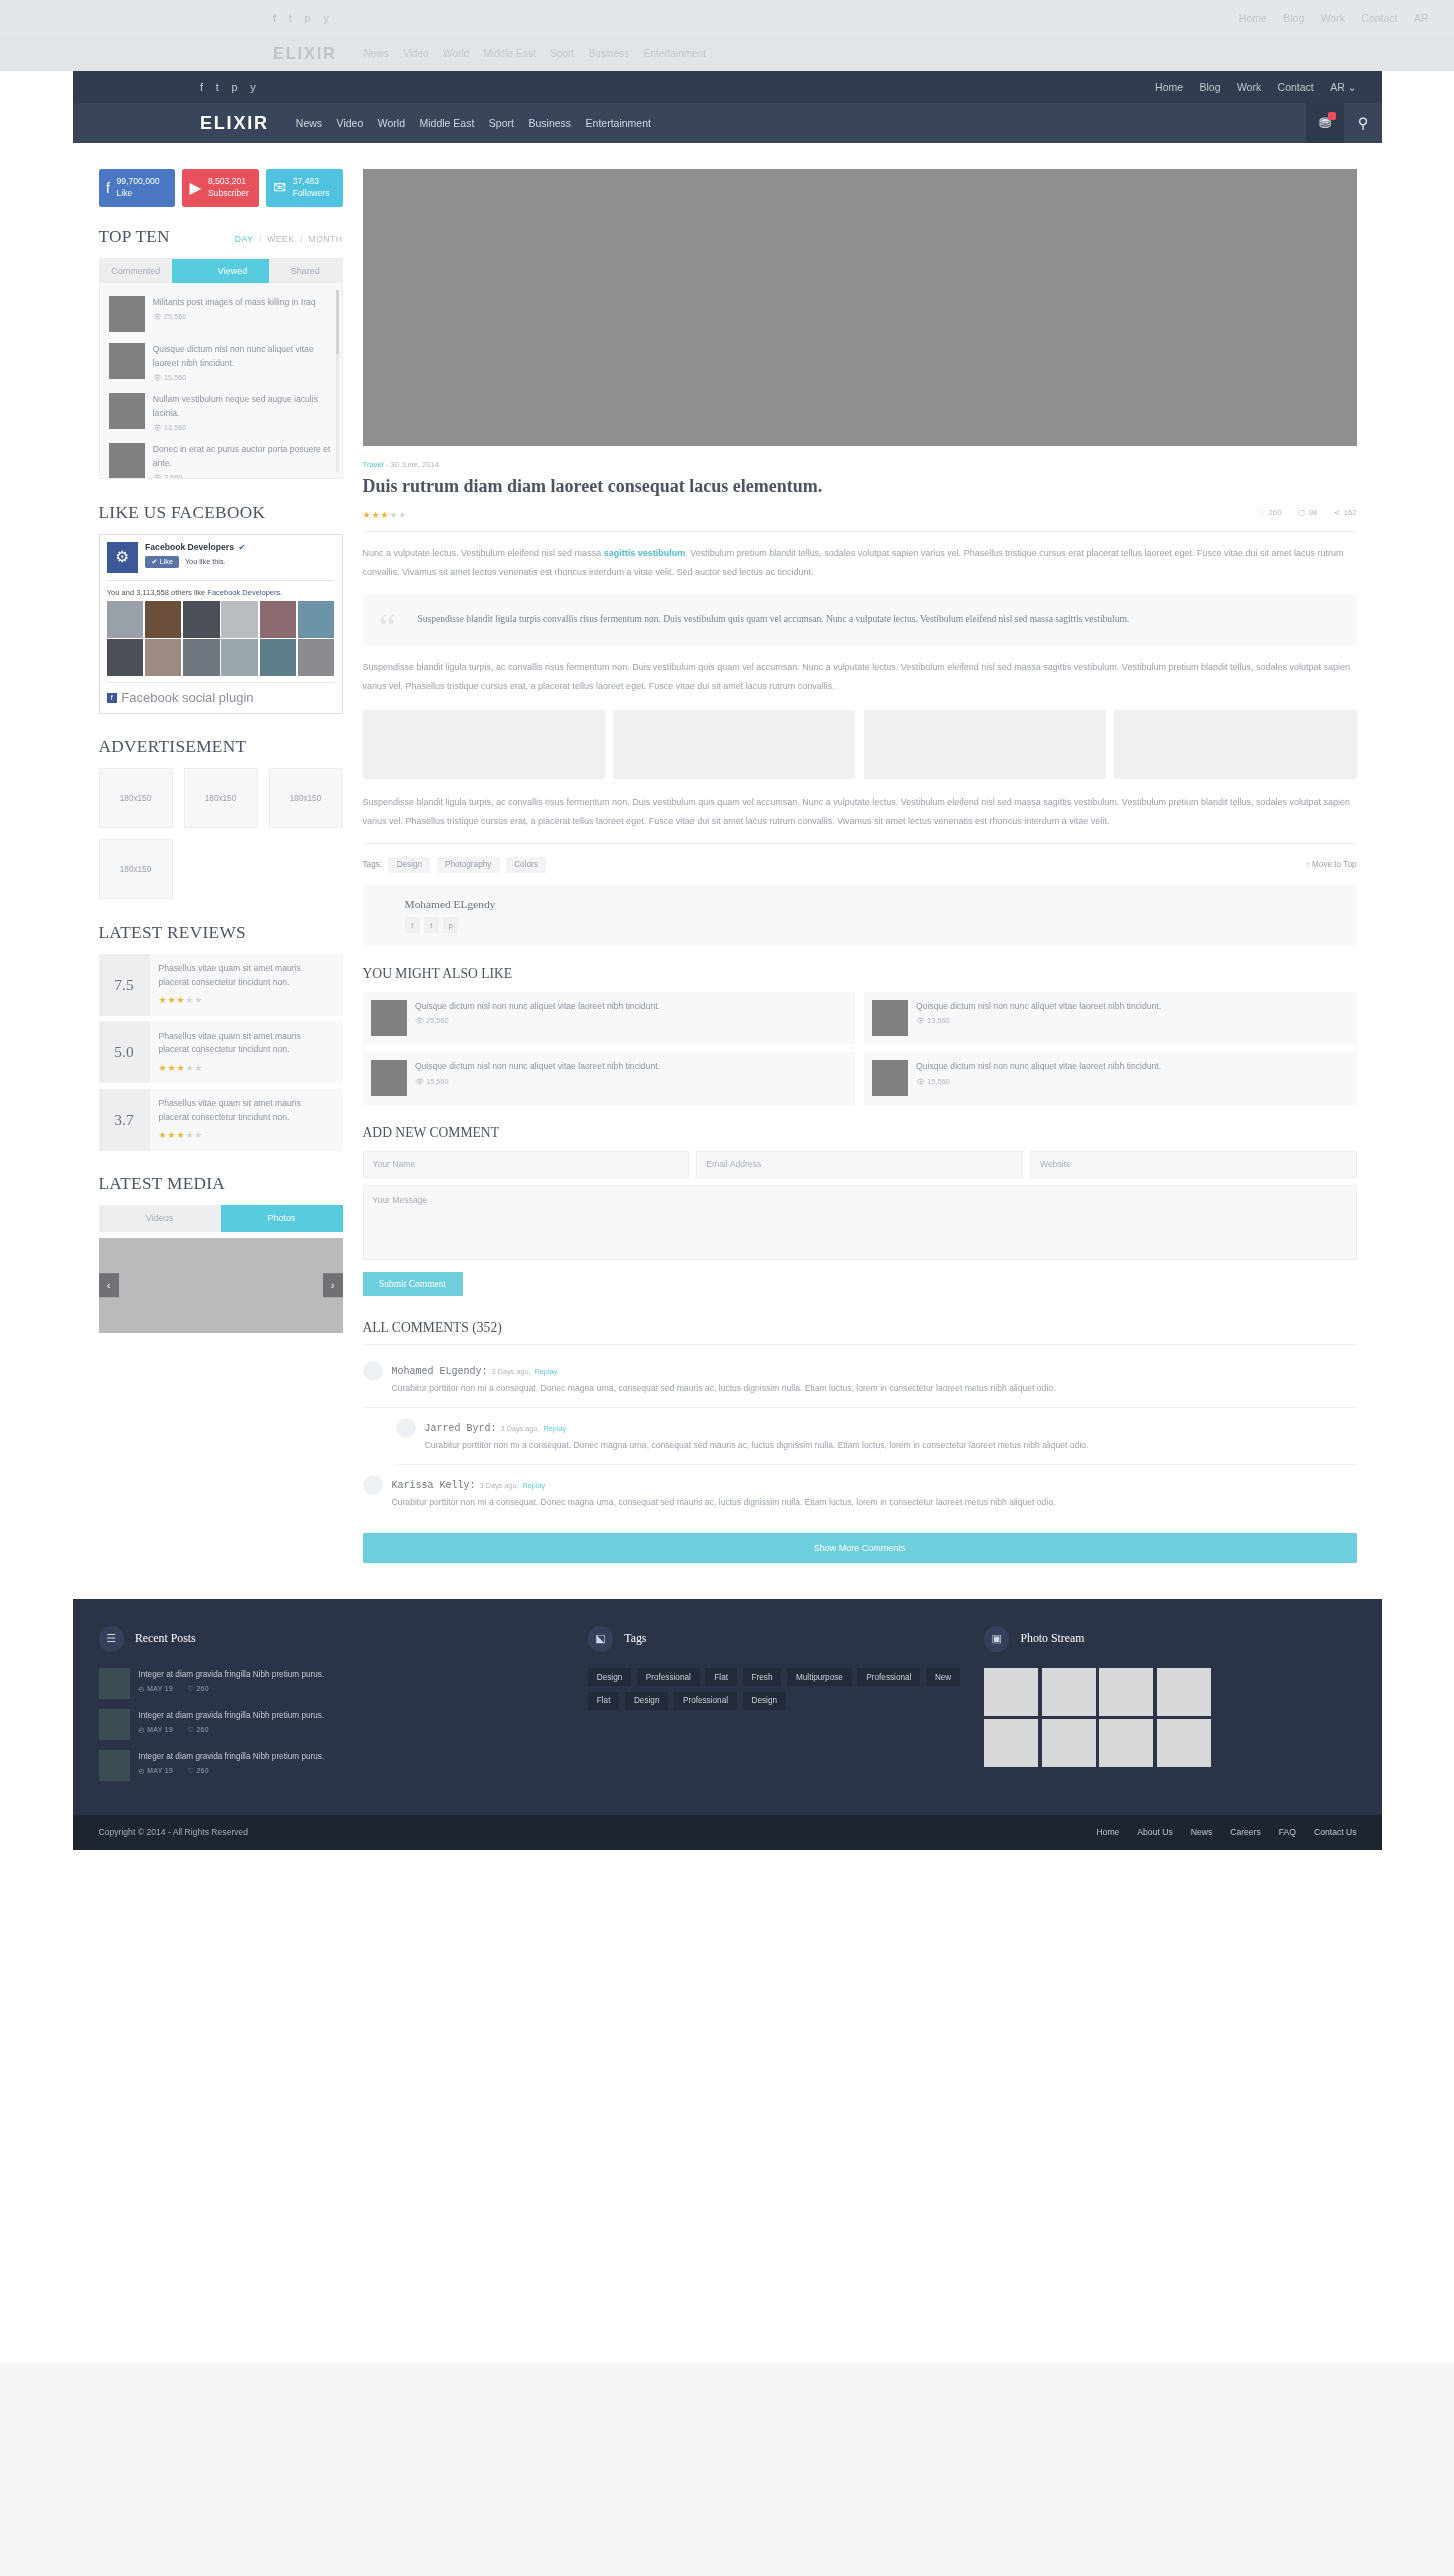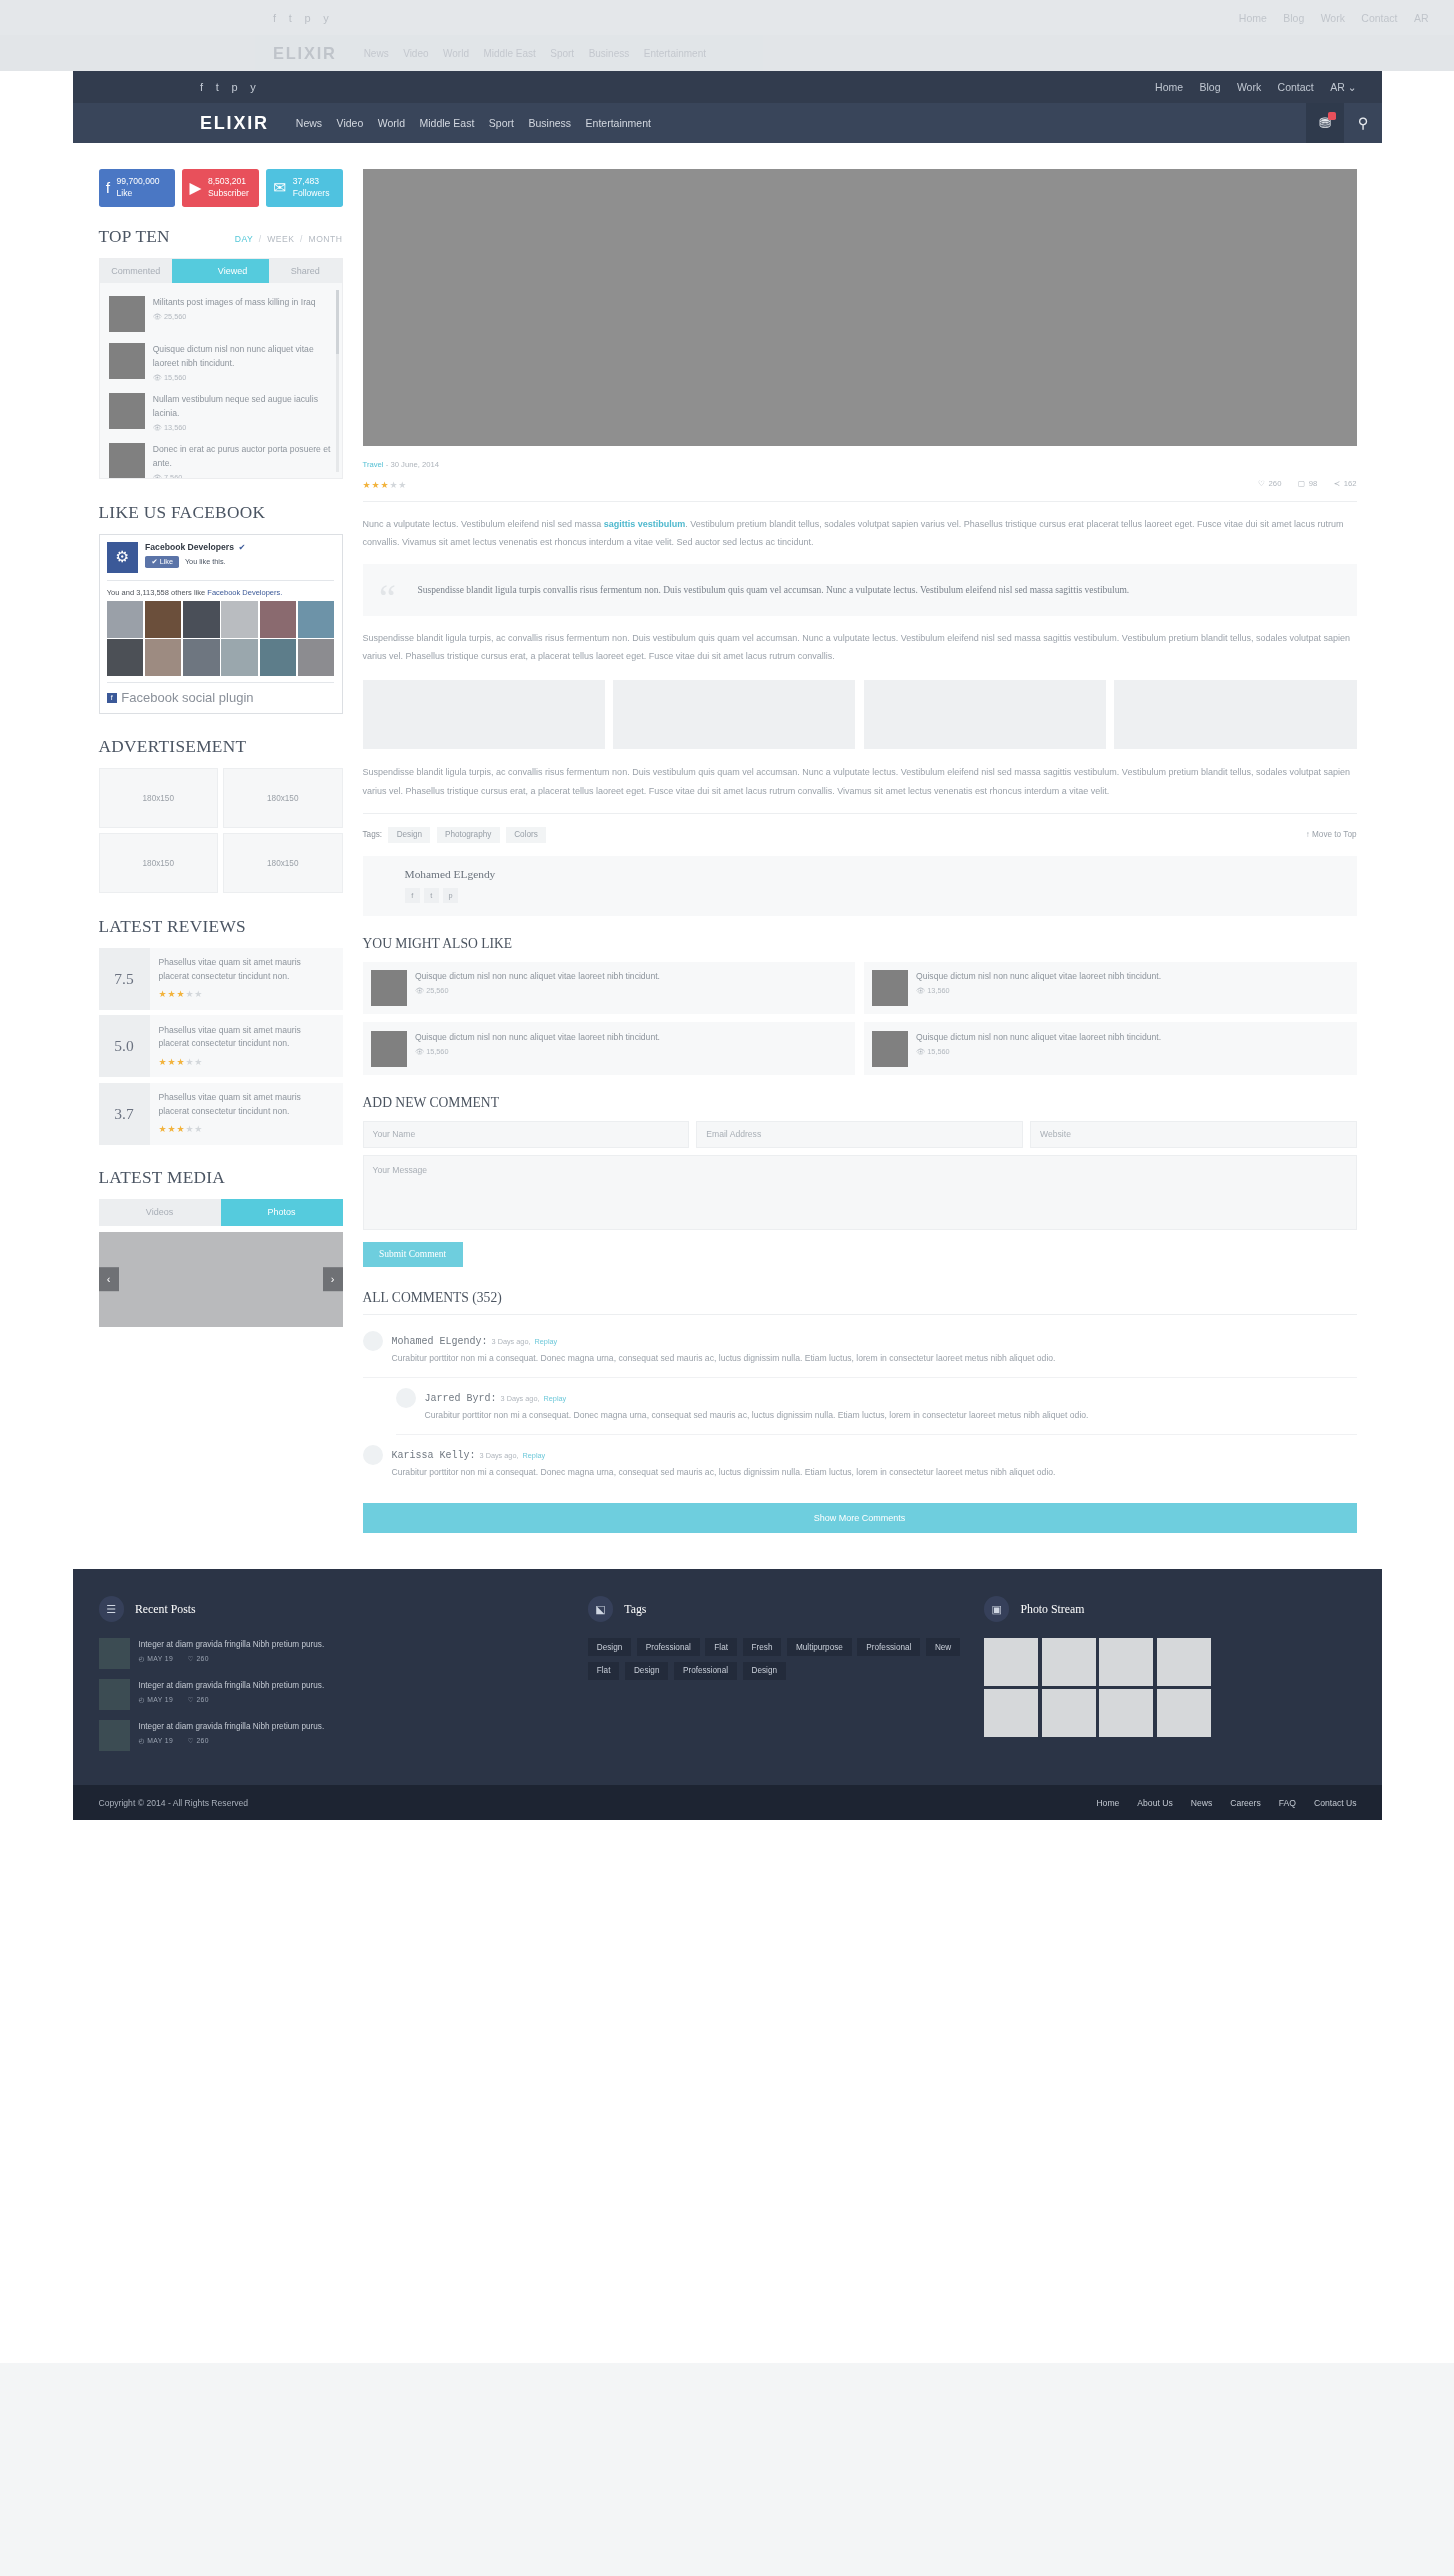--- a/index.html
+++ b/index.html
@@ -134,21 +134,21 @@
   .fb-grid i:nth-child(9){background:#6e7680;}
   .fb-grid i:nth-child(10){background:#9aa7ad;}
   .fb-grid i:nth-child(11){background:#5d7d8a;}
   .fb-grid i:nth-child(12){background:#8c8c90;}
   .fb-foot { display:flex; align-items:center; gap:4.5px; padding-top:7.3px; margin-top:6.4px; border-top:0.9px solid #e3e6ea;}
   .fb-foot .fi { width:10px; height:10px; background:#3b5998; color:#fff; font-size:7.3px;
     display:flex; align-items:center; justify-content:center;}
   .fb-foot span { font-size:13px; color:#8a9099; }
 
   
-  .ads { display:grid; grid-template-columns:1fr 1fr; gap:5px; }
+  .ads { display:grid; grid-template-columns:1fr 1fr 1fr; gap:11px; }
   .ad {
     background:#f6f7f8; border:0.9px solid #eceef0; height:60px;
     display:flex; align-items:center; justify-content:center;
     font-size:8.2px; color:#9ba1a8;
   }
 
   
   .review { display:flex; background:#f7f8f9; margin-bottom:5.5px; }
   .rv-score {
     width:51px; flex:0 0 51px; display:flex; align-items:center; justify-content:center;
@@ -532,20 +532,21 @@
       </aside>
 
       <main class="main">
 
         <div class="hero"></div>
 
         <div class="meta">
           <span>Travel</span>
           <span class="dt">- 30 June, 2014</span>
         </div>
+        <h1 class="art-title">Duis rutrum diam diam laoreet consequat lacus elementum.</h1>
         <div class="art-sub">
           <div class="stars"><span class="on">★★★</span><span class="off">★★</span></div>
           <div class="art-stats">
             <span><i>♡</i><span>260</span></span>
             <span><i>▢</i><span>98</span></span>
             <span><i>≺</i><span>162</span></span>
           </div>
         </div>
 
         <p class="para">

